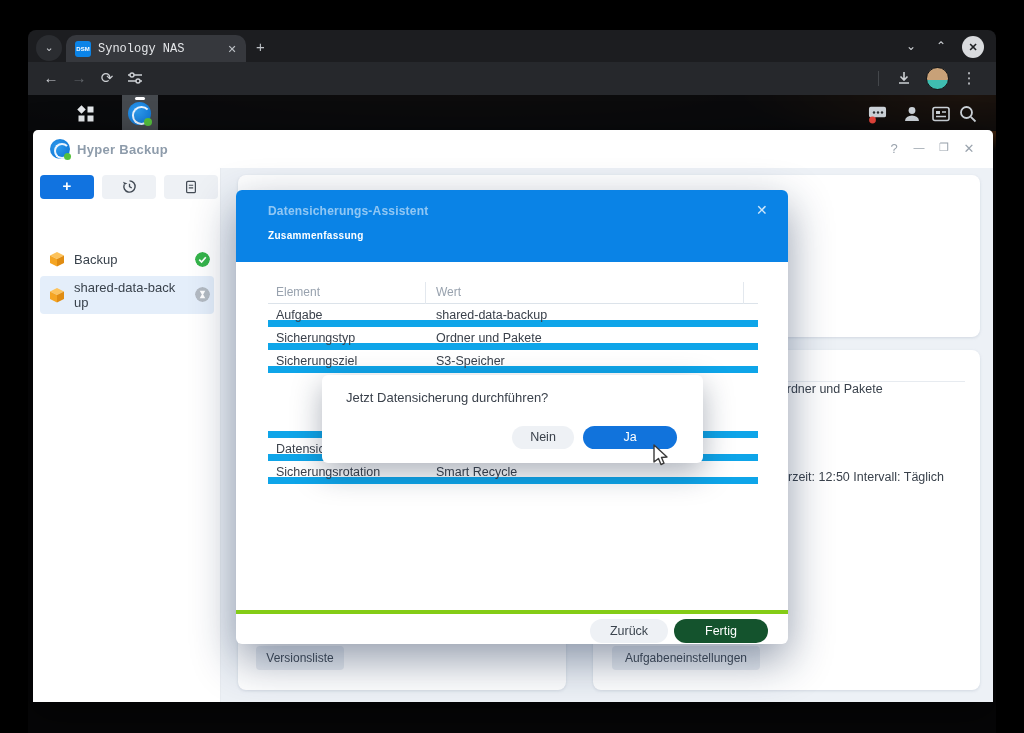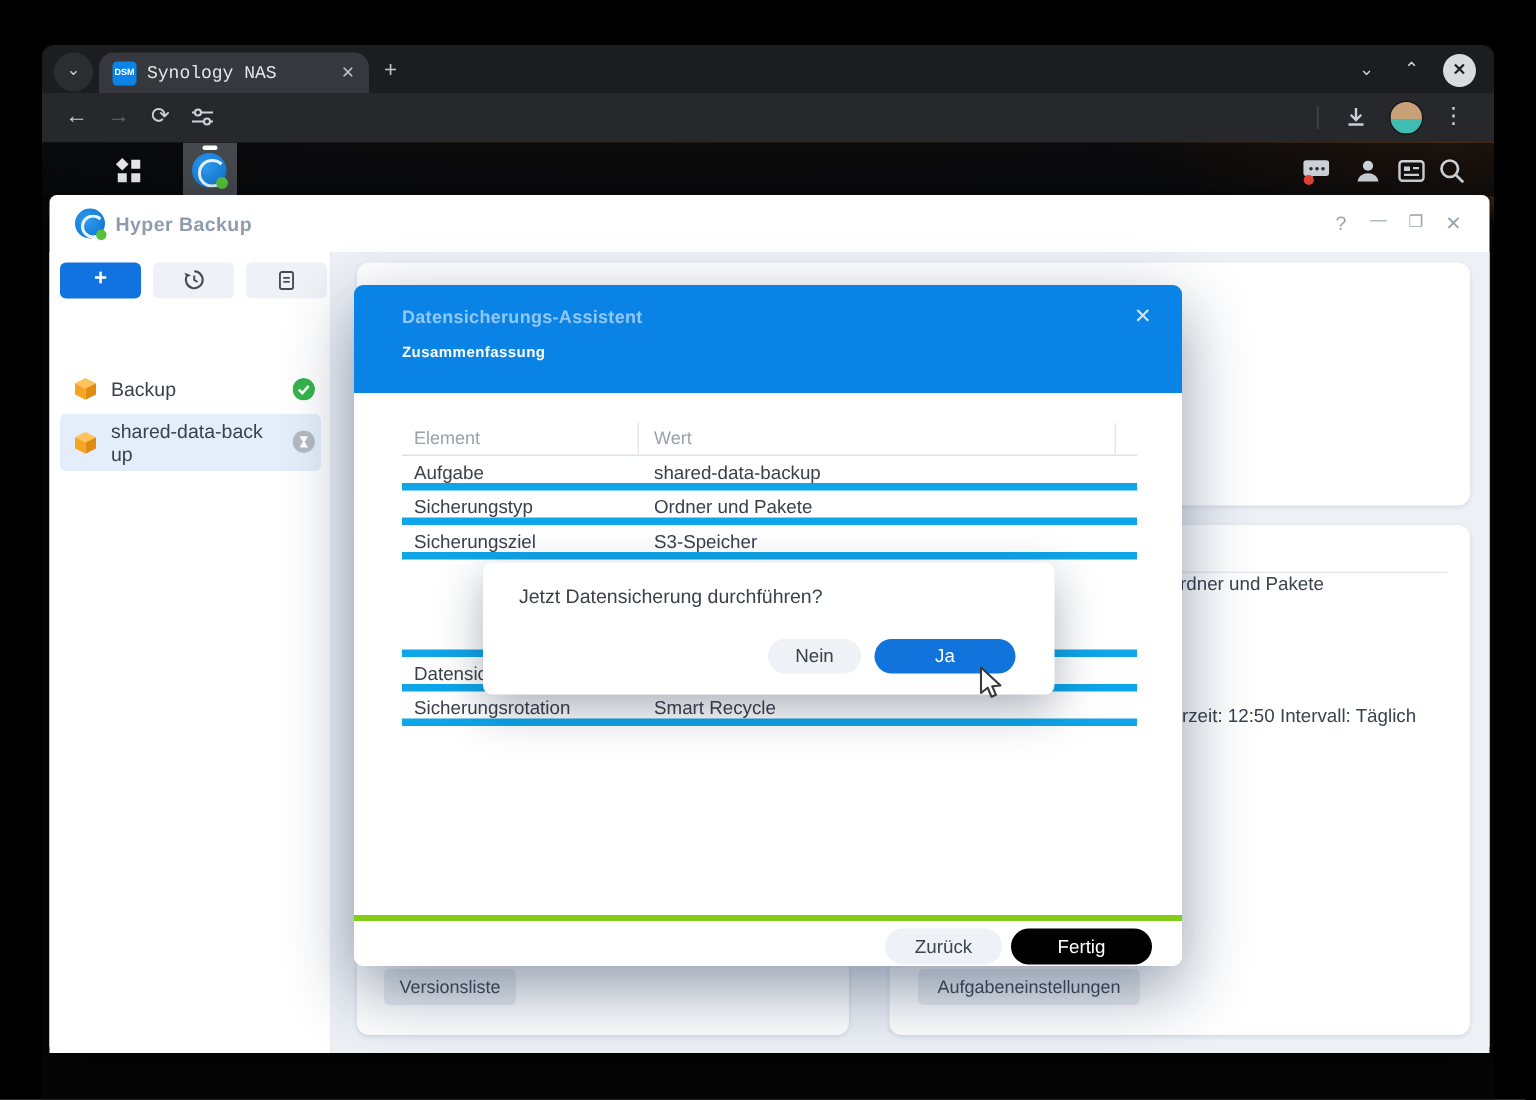--- a/index.html
+++ b/index.html
@@ -73,29 +73,29 @@
   #wizard { left:236px; top:190px; width:552px; height:454px; background:#fff; border-radius:6px;
             box-shadow:0 16px 44px rgba(15,35,70,.45); overflow:hidden; z-index:20; }
   #wiz-header { left:0; top:0; width:552px; height:72px; background:#0a83e6; }
   .wiz-subtitle { left:32px; top:14px; font-size:12px; font-weight:bold; color:rgba(255,255,255,.55);
                   letter-spacing:.2px; }
   .wiz-title { left:32px; top:40px; font-size:10px; font-weight:bold; color:#fff; letter-spacing:.3px; }
   #wiz-table { left:32px; top:92px; width:490px; }
   .t-head { position:relative; height:22px; border-bottom:1px solid #dce3ea; }
   .t-head span { position:absolute; top:3px; font-size:12px; color:#98a2ae; }
   .v-div { position:absolute; top:0; width:1px; height:22px; background:#e3e8ee; }
-  .t-row { position:relative; height:23px; border-bottom:5px solid #0ea5e9; }
+  .t-row { position:relative; height:23px; border-bottom:7px solid #0ea5e9; }
   .t-row.tall { height:65px; }
   .t-row span { position:absolute; top:4px; font-size:12.5px; color:#3a414b; white-space:nowrap; }
   .cell-label { left:8px; }
   .cell-value { left:168px; }
   #wiz-footer { left:0; top:420px; width:552px; height:34px; border-top:4px solid #84cc16; }
   .pill { border-radius:13px; font-size:12.5px; text-align:center; line-height:24px; }
   .pill.grey { background:#eef1f5; color:#3c454f; }
-  .pill.blue { background:#000000; color:#fff; }
+  .pill.blue { background:#14532d; color:#fff; }
 
   
   #confirm { left:322px; top:375px; width:381px; height:88px; background:#fff; border-radius:6px;
              box-shadow:0 10px 30px rgba(20,35,60,.35); z-index:30; }
   .confirm-msg { left:24px; top:15px; font-size:13px; color:#3a414b; }
   .pill-sm { border-radius:12px; font-size:12.5px; text-align:center; line-height:23px; height:23px; }
 
   #cursor { left:650px; top:443px; z-index:40; }
   svg { display:block; }
 </style>

